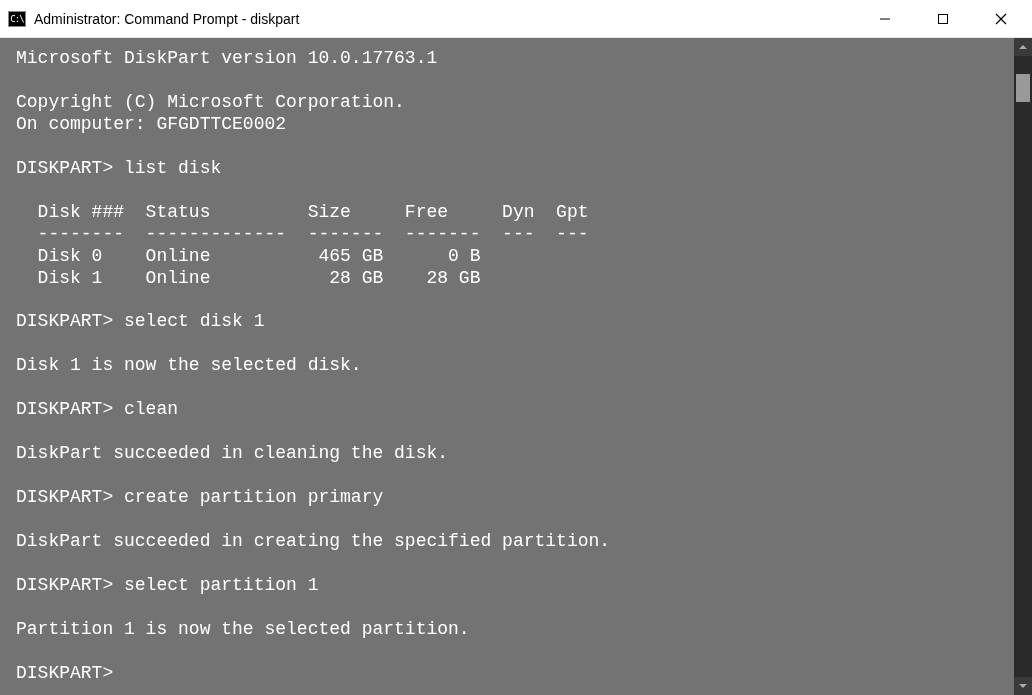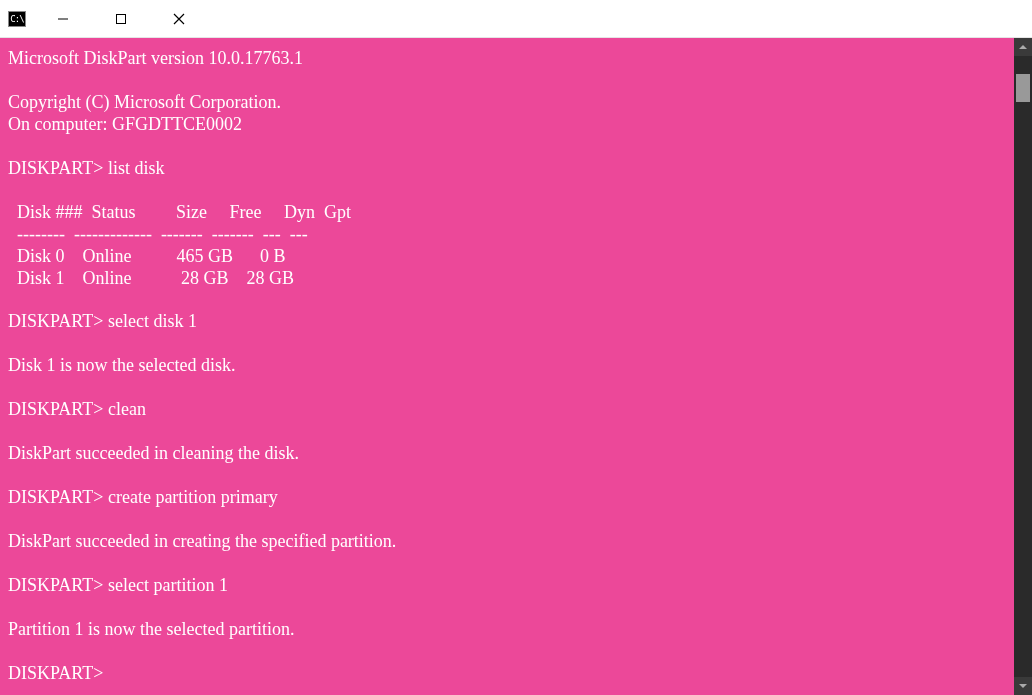--- a/index.html
+++ b/index.html
@@ -65,26 +65,26 @@
     }
     .win-btn svg { width: 12px; height: 12px; }
     .console-wrap {
       flex: 1;
       display: flex;
       background: #0f7a0f;
       position: relative;
     }
     .console {
       flex: 1;
-      background: #ec4899;
+      background: #737373;
       color: #fff;
-      font-family: Liberation Serif, serif;
+      font-family: Liberation Mono, monospace;
       font-size: 18px;
       line-height: 1.22;
-      padding: 10px 4px 0 8px;
+      padding: 10px 4px 0 16px;
       white-space: pre;
       overflow: hidden;
     }
     .scrollbar {
       width: 18px;
       background: #1e1e1e;
       position: relative;
     }
     .scroll-arrow {
       width: 18px;
@@ -115,20 +115,21 @@
       right: 0;
       background: #2a2a2a;
     }
   </style>
 </head>
 <body>
 
 <div class="window">
   <div class="titlebar">
     <span class="titlebar-icon">C:\</span>
+    <span class="titlebar-title">Administrator: Command Prompt - diskpart</span>
     <div class="window-controls">
       <button class="win-btn">
         <svg viewBox="0 0 12 12">
             <rect x="1" y="5.5" width="10" height="1" fill="#000"></rect>
           </svg>
       </button>
       <button class="win-btn">
         <svg viewBox="0 0 12 12">
             <rect x="1.5" y="1.5" width="9" height="9" fill="none" stroke="#000" stroke-width="1"></rect>
           </svg>

